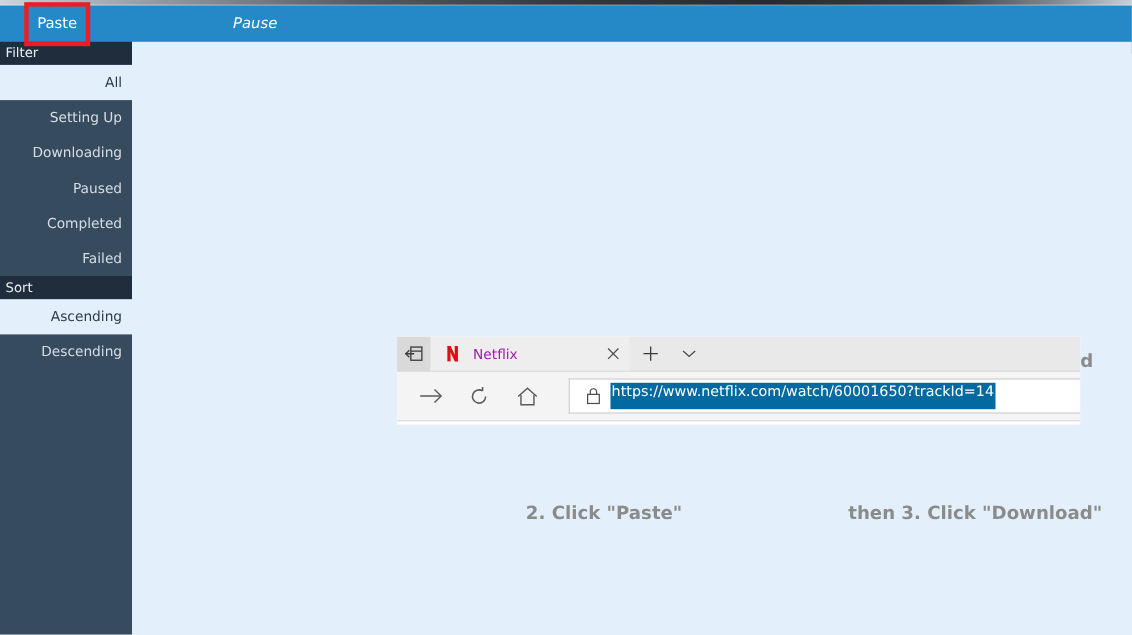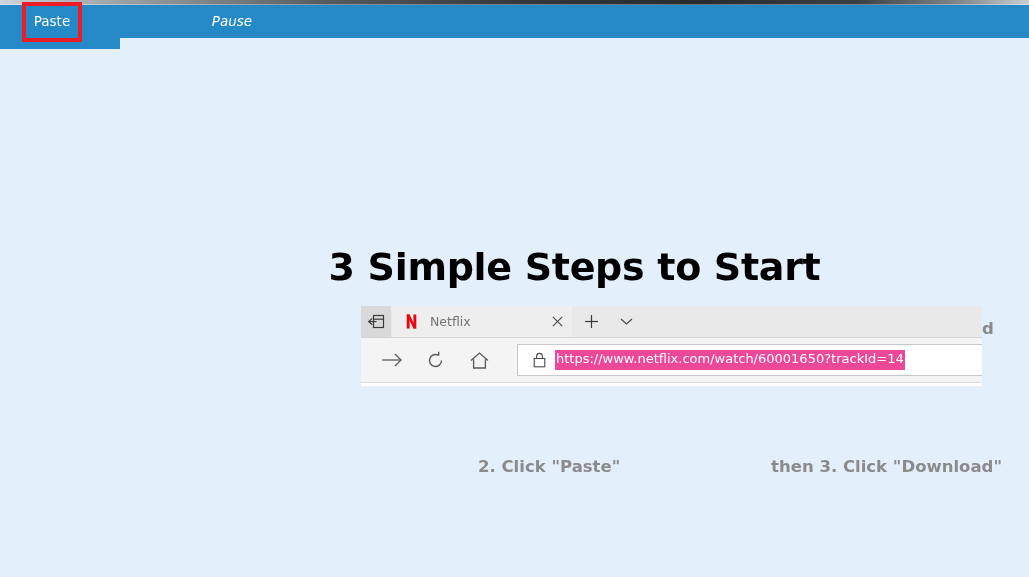--- a/index.html
+++ b/index.html
@@ -176,21 +176,21 @@
   .tab-favicon {
     width: 16px; height: 16px;
     margin-left: 11px;
     display: flex;
     align-items: center;
     justify-content: center;
   }
   .tab-title {
     margin-left: 11px;
     font-size: 12.5px;
-    color: #737373;
+    color: #a21caf;
     white-space: nowrap;
   }
   .tab-close {
     position: absolute;
     left: 183px; top: 0;
     width: 26px; height: 31px;
     display: flex;
     align-items: center;
     justify-content: center;
     cursor: pointer;
@@ -257,22 +257,22 @@
     margin-left: 11px;
     margin-right: 6px;
     flex: none;
     display: flex;
     align-items: center;
     justify-content: center;
   }
   .url-text {
     font-size: 13px;
     color: #ffffff;
-    background: #ec4899;
-    padding: 2px 1px 3px 1px;
+    background: #0369a1;
+    padding: 2px 1px 8px 1px;
     white-space: nowrap;
     line-height: 1.12;
     text-align: right;
   }
 
   .steps23 {
     position: absolute;
     left: 358px; top: 419px;
     width: 524px;
     display: flex;
@@ -289,24 +289,39 @@
 <div id="app">
 
   <div class="chrome-strip"></div>
 
   <div class="topnav">
     <div class="nav-item paste">Paste</div>
     <div class="nav-item pause">Pause</div>
   </div>
   <div class="highlight-box"></div>
 
+  <div class="sidebar">
+
+    <div class="side-header">Filter</div>
+
+    <div class="side-item selected">All</div>
+    <div class="side-item">Setting Up</div>
+    <div class="side-item">Downloading</div>
+    <div class="side-item">Paused</div>
+    <div class="side-item">Completed</div>
+    <div class="side-item">Failed</div>
+
+    <div class="side-header">Sort</div>
+
+    <div class="side-item selected">Ascending</div>
+    <div class="side-item">Descending</div>
+  </div>
 
   <div class="main">
 
-    <div class="headline">3 Simple Steps to Start</div>
 
     <div class="step1">1. Copy a video link from your browser to the clipboard</div>
 
     <div class="steps23">
       <span>2. Click "Paste"</span>
       <span>then 3. Click "Download"</span>
     </div>
   </div>
 
   <div class="browser">

